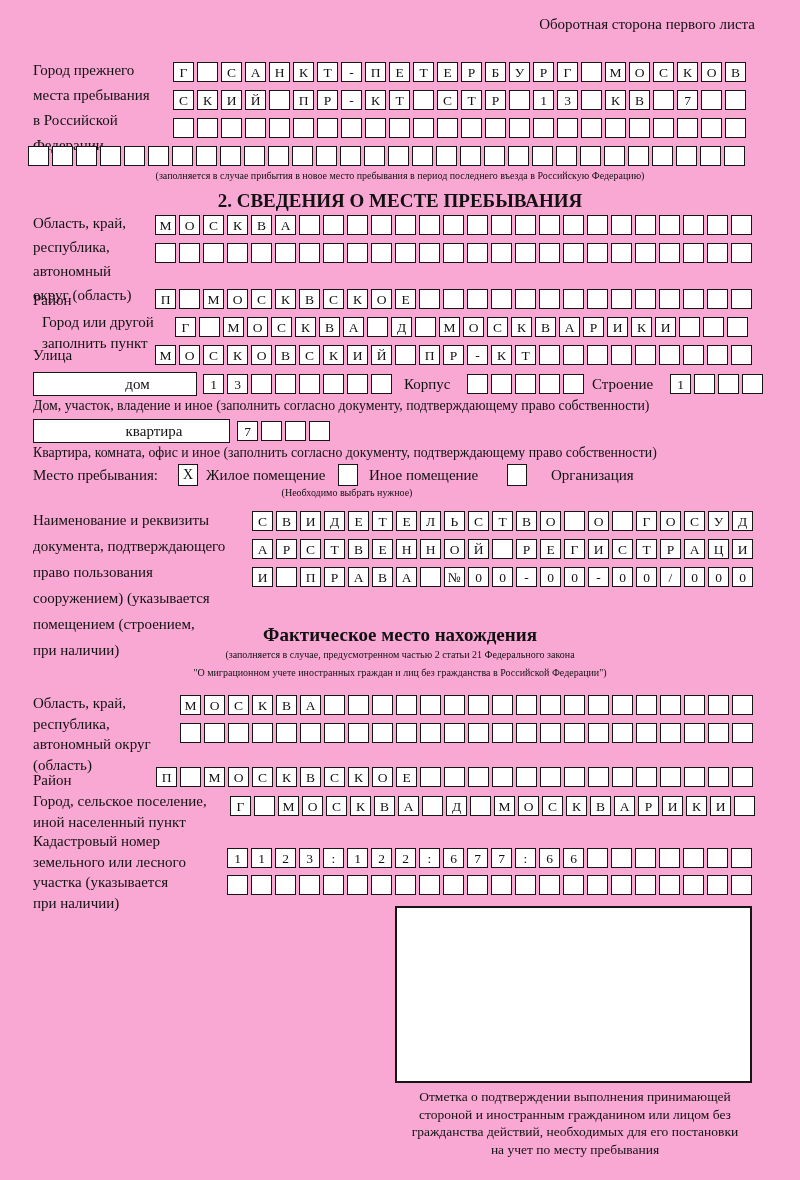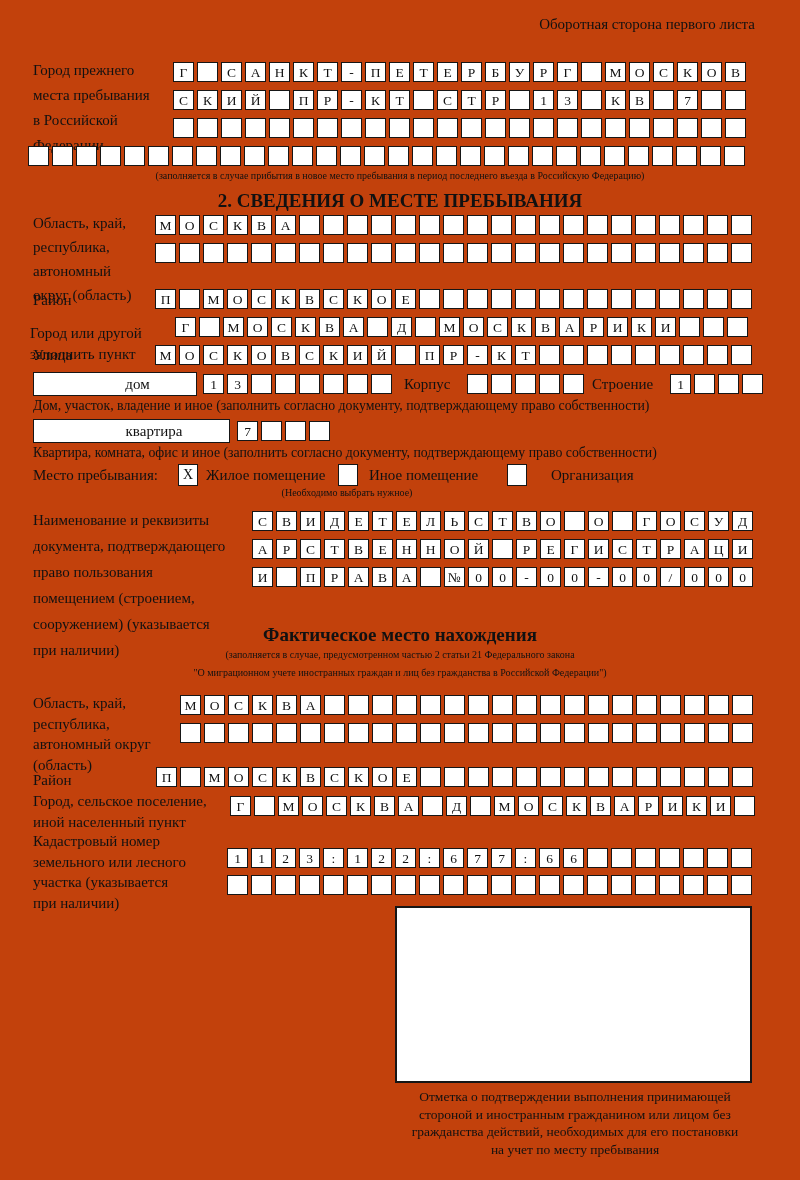--- a/index.html
+++ b/index.html
@@ -1,17 +1,17 @@
 <!DOCTYPE html>
 <html><head>
 <meta charset="utf-8">
 <style>
   html,body{margin:0;padding:0;background:#888;}
   #page{
-    position:relative;width:800px;height:1180px;background:#c2410c;
+    position:relative;width:800px;height:1180px;background:#f9a8d4;
     font-family:"Liberation Serif","DejaVu Serif",serif;color:#111;
     margin:0 auto;overflow:hidden;
   }
   .abs{position:absolute;}
   .cellrow{position:absolute;display:flex;}
   .cell{
     box-sizing:border-box;width:21px;height:20px;margin-right:3px;
     border:1.7px solid #161616;display:flex;align-items:center;justify-content:center;
     font-size:13.5px;line-height:17px;background:#fff;flex:0 0 auto;
   }
@@ -246,21 +246,21 @@
       <span class="cell"></span>
       <span class="cell"></span>
       <span class="cell"></span>
       <span class="cell"></span>
       <span class="cell"></span>
       <span class="cell"></span>
       <span class="cell"></span>
       <span class="cell"></span>
     </div>
 
-  <div class="lbl lh21" style="left:30px;top:312px;margin-top:11px;">
+  <div class="lbl lh21" style="left:42px;top:312px;">
       <div class="lbl-line">Город или другой</div>
       <div class="lbl-line">заполнить пункт</div>
     </div>
   <div class="cellrow" style="left:175px;top:317px;">
       <span class="cell">Г</span>
       <span class="cell"></span>
       <span class="cell">М</span>
       <span class="cell">О</span>
       <span class="cell">С</span>
       <span class="cell">К</span>
@@ -356,22 +356,22 @@
   <div class="checkbox" style="left:338px;top:464px;"></div>
   <div class="lbl" style="left:369px;top:463px;">Иное помещение</div>
   <div class="checkbox" style="left:507px;top:464px;"></div>
   <div class="lbl" style="left:551px;top:463px;">Организация</div>
   <div class="abs note" style="left:147px;top:487px;width:400px;text-align:center;">(Необходимо выбрать нужное)</div>
 
   <div class="lbl lh26" style="left:33px;top:507px;">
       <div class="lbl-line">Наименование и реквизиты</div>
       <div class="lbl-line">документа, подтверждающего</div>
       <div class="lbl-line">право пользования</div>
+      <div class="lbl-line">сооружением) (указывается</div>
       <div class="lbl-line">помещением (строением,</div>
-      <div class="lbl-line">сооружением) (указывается</div>
       <div class="lbl-line">при наличии)</div>
     </div>
   <div class="cellrow" style="left:252px;top:511px;">
       <span class="cell">С</span>
       <span class="cell">В</span>
       <span class="cell">И</span>
       <span class="cell">Д</span>
       <span class="cell">Е</span>
       <span class="cell">Т</span>
       <span class="cell">Е</span>

